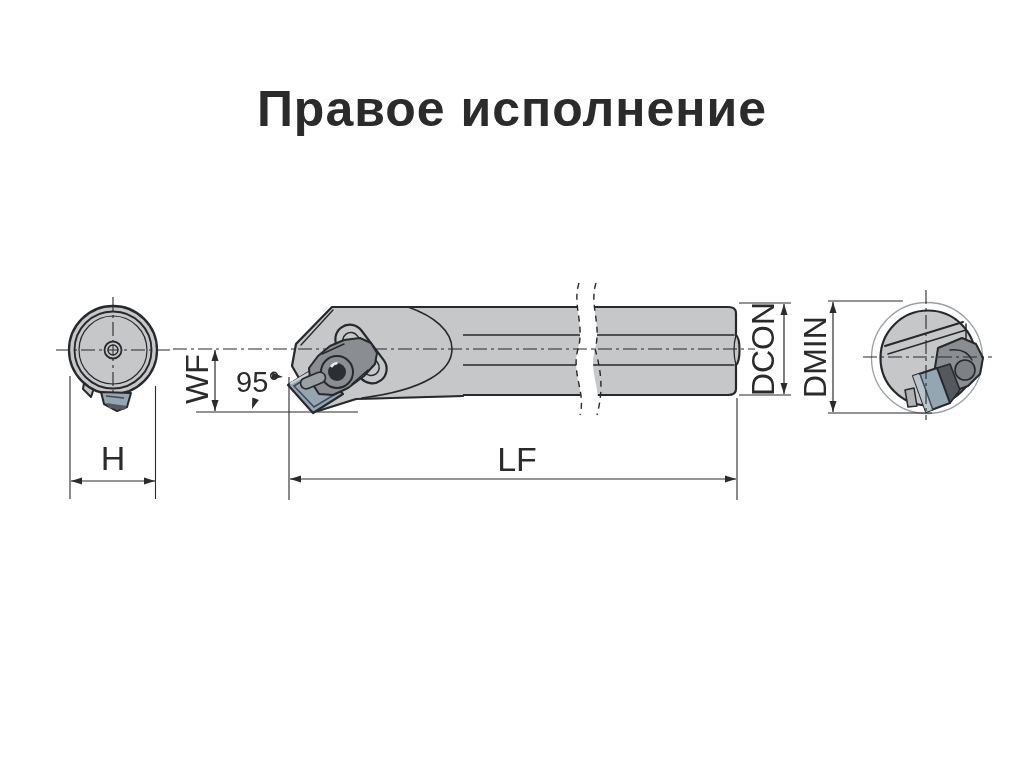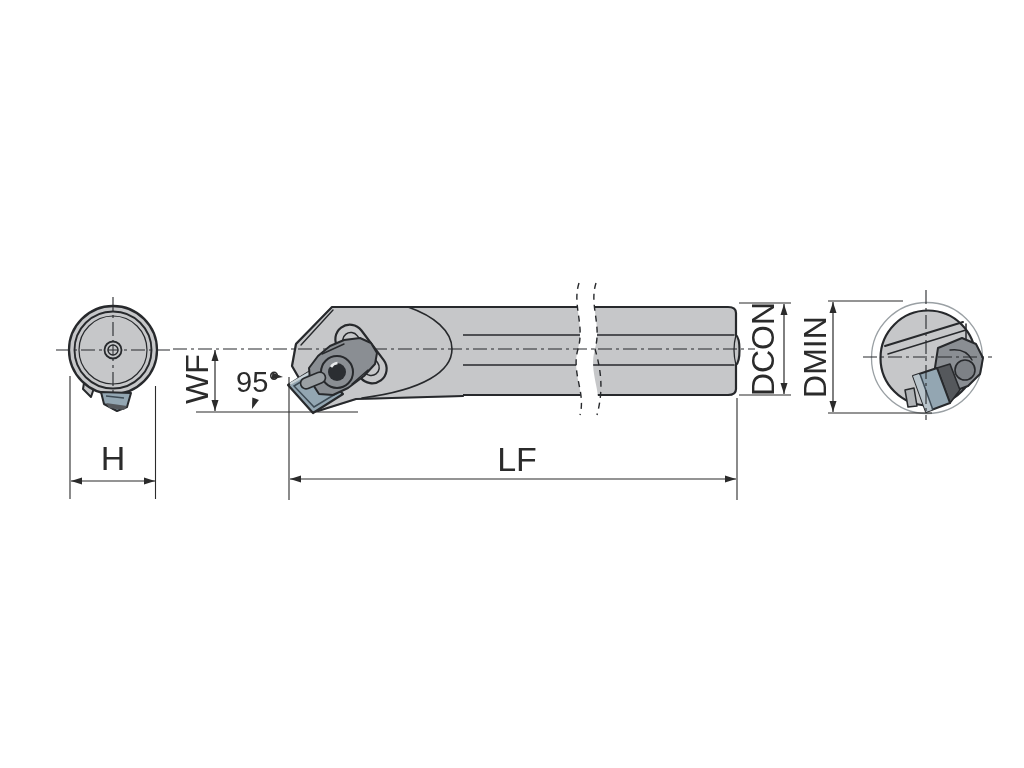--- a/index.html
+++ b/index.html
@@ -19,20 +19,21 @@
   .outline{stroke:var(--line);stroke-linejoin:round;stroke-linecap:round;}
   .dimline{stroke:var(--text);stroke-width:1.2;fill:none;}
   .extline{stroke:var(--text);stroke-width:1.1;fill:none;}
   .cline{stroke:var(--line);stroke-width:1.1;fill:none;stroke-dasharray:14 4 3 4;}
   .arrow{fill:var(--text);stroke:none;}
 </style>
 </head>
 <body>
 
 <div id="stage">
+  <div id="title">Правое исполнение</div>
 
   <svg width="1024" height="768" viewBox="0 0 1024 768">
 
     <g>
       <g>
         <polygon points="85,377 95,385 91,397 83,389" class="outline" style="fill:var(--body-gray)" stroke-width="2"></polygon>
         <circle cx="113" cy="350" r="44" class="outline" style="fill:var(--body-gray)" stroke-width="2.3"></circle>
       </g>
       <circle cx="113" cy="350" r="38.5" class="outline" fill="none" stroke-width="1.9"></circle>
       <circle cx="113" cy="350" r="34" class="outline" fill="none" stroke-width="1.2"></circle>

